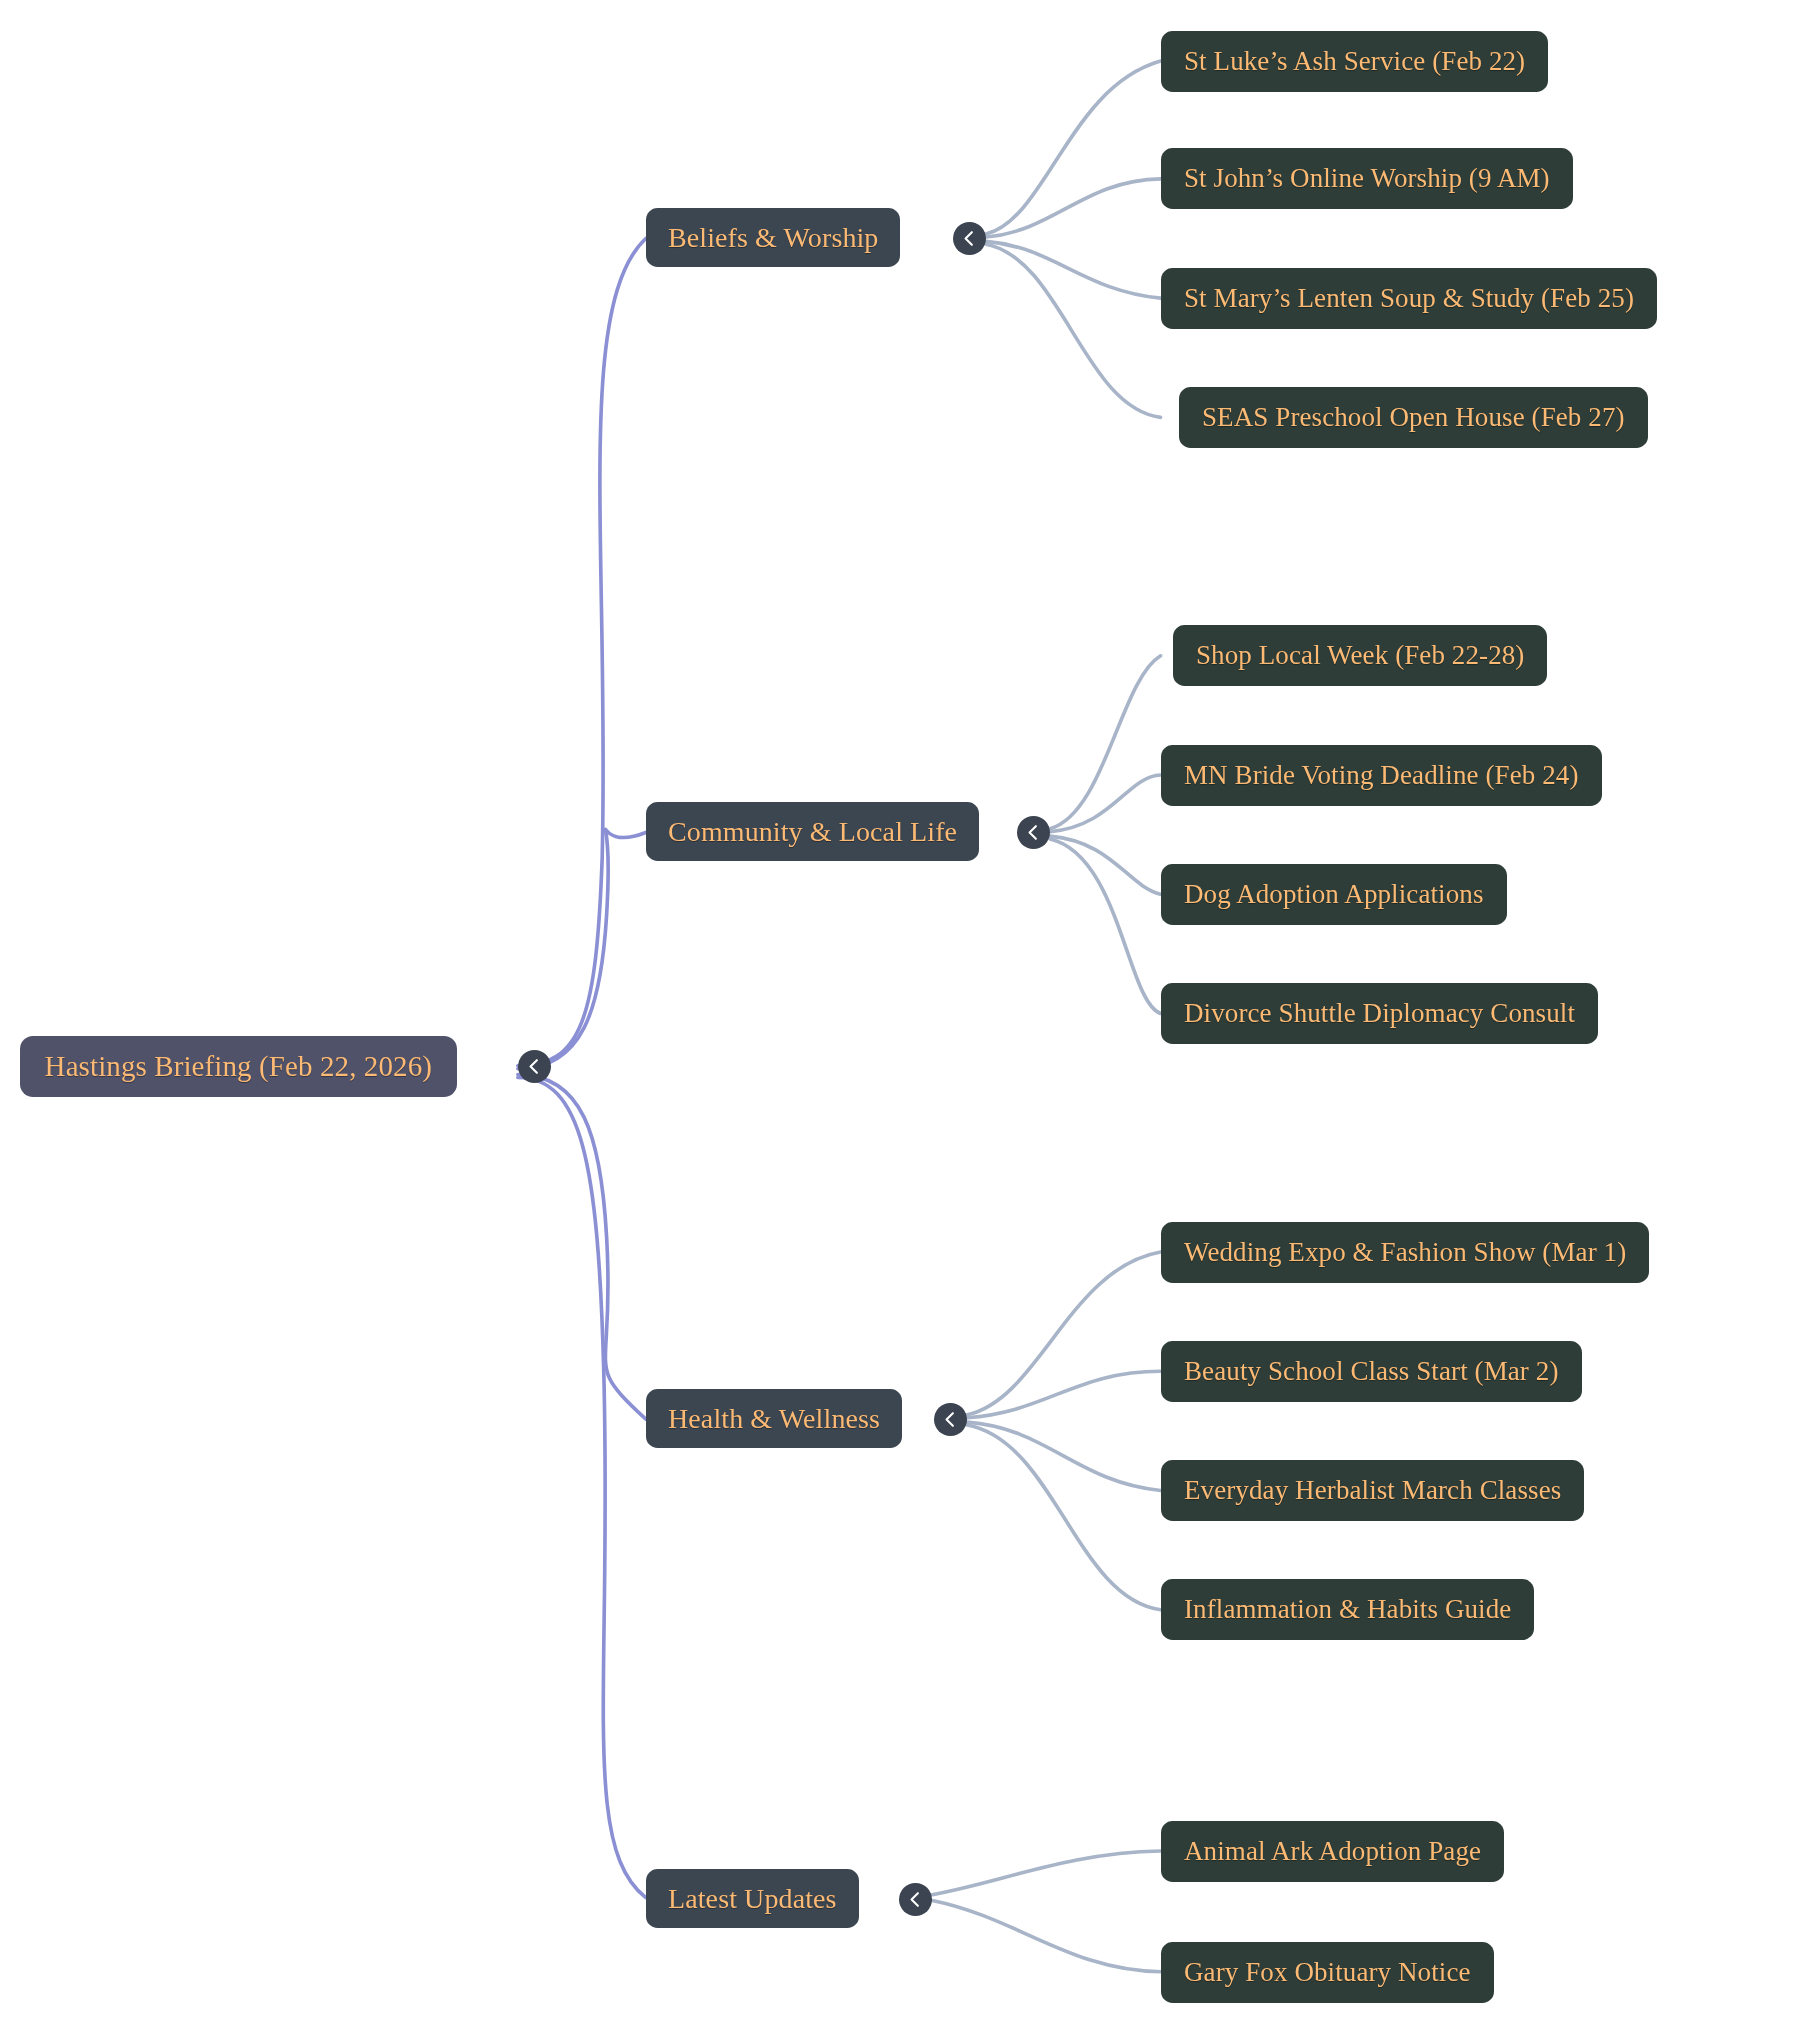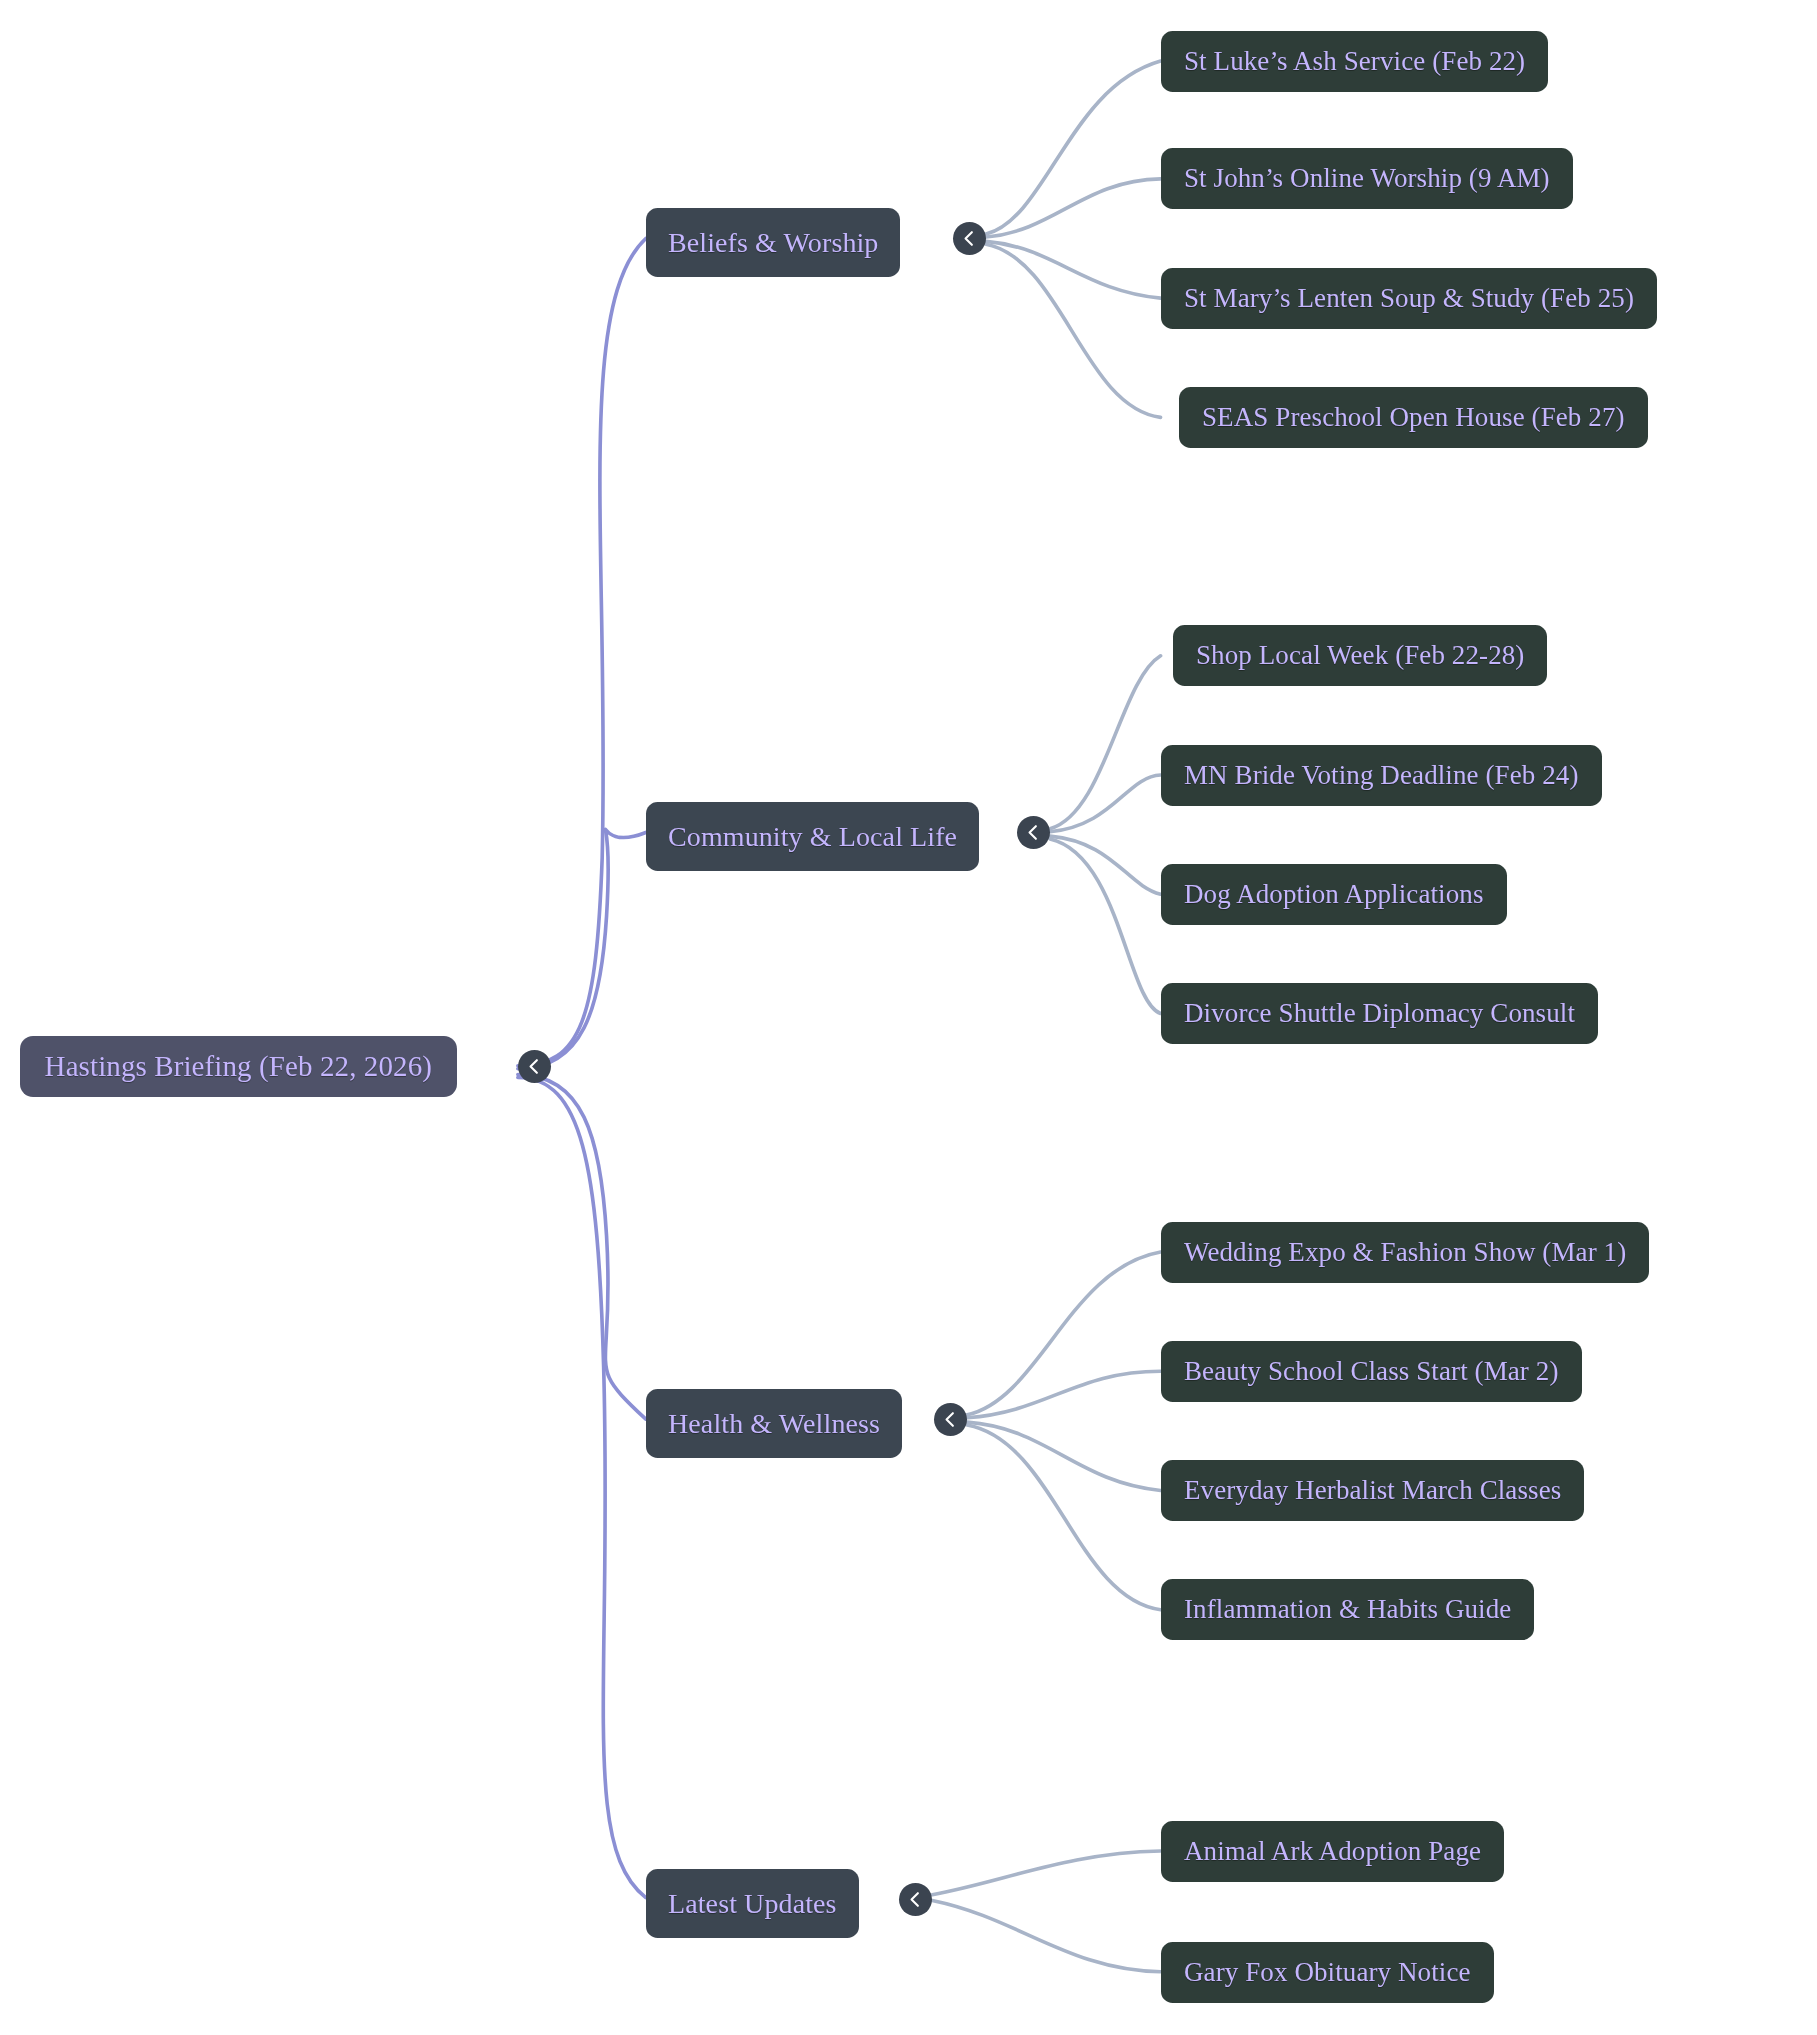--- a/index.html
+++ b/index.html
@@ -24,37 +24,37 @@
     width: 1818px;
     height: 2035px;
     pointer-events: none;
   }
   .node {
     position: absolute;
     display: flex;
     align-items: center;
     box-sizing: border-box;
     border-radius: 13px;
-    color: #c4b5fd;
+    color: #fdba74;
     white-space: nowrap;
     letter-spacing: 0.1px;
     text-shadow: 0 0.7px 0.7px rgba(0,0,0,.35);
   }
   .node-root {
     background: #4f5269;
     font-size: 29px;
     padding: 0 25px;
     height: 61px;
     border-radius: 13px;
   }
   .node-branch {
     background: #3c4651;
     font-size: 28px;
     padding: 0 22px;
-    height: 69px;
+    height: 59px;
     border-radius: 11.6px;
   }
   .node-leaf {
     background: #2e3d38;
     font-size: 27px;
     padding: 0 23px;
     height: 61px;
     border-radius: 11.6px;
   }
   .collapse-toggle {

